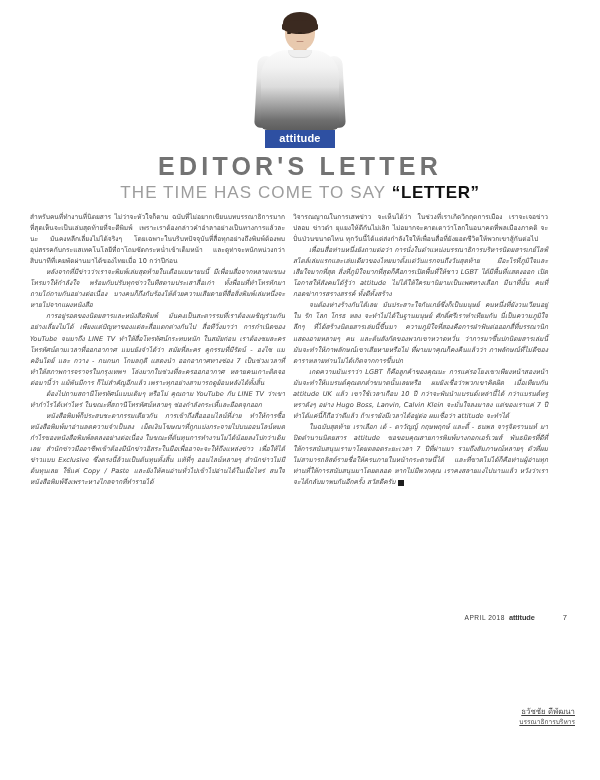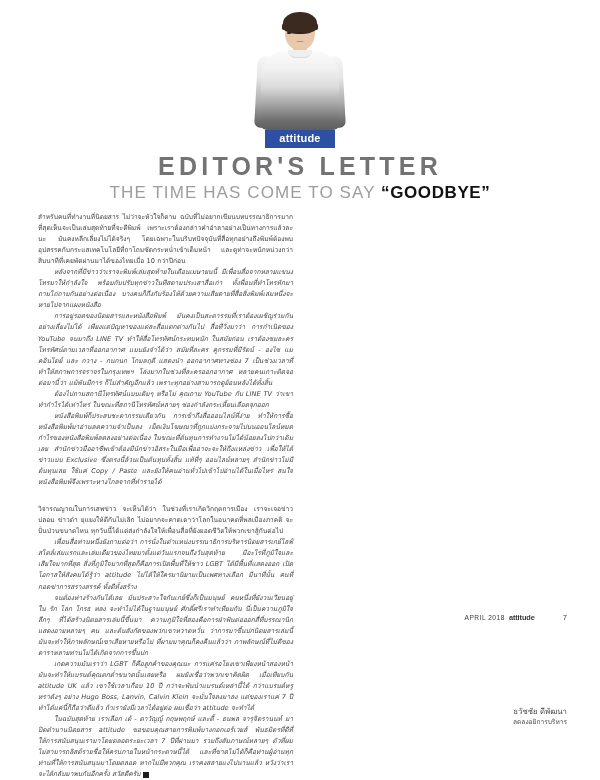--- a/index.html
+++ b/index.html
@@ -114,25 +114,24 @@
   }
   .subhead .bold {
     color:#111111;
     font-weight:bold;
     letter-spacing:0.6px;
   }
 
   
   .columns {
     position:absolute;
-    left:38px; top:212px;
+    left:30px; top:212px;
     width:534px;
     display:flex;
-    gap:16px;
-    flex-direction:column;
+    gap:8px;
   }
   .col { width:255px; }
 
   .para {
     font-family:"DejaVu Sans","Liberation Sans",sans-serif;
     font-size:6.6px;
     line-height:11.05px;
     color:#3d3d3d;
     text-align:justify;
     text-indent:0;
@@ -152,24 +151,25 @@
     text-align:center;
     font-weight:bold;
     font-family:"Liberation Sans",sans-serif;
     margin-left:3px;
     vertical-align:-1px;
   }
 
   
   .signature {
     position:absolute;
-    right:33px; top:706px;
+    right:25px; top:706px;
     text-align:right;
     font-family:"DejaVu Sans","Liberation Sans",sans-serif;
     color:#3d3d3d;
+    text-decoration:underline;
   }
   .sig-name { font-size:7.8px; line-height:11px; }
   .sig-role { font-size:6.6px; line-height:10px; color:#4a4a4a; }
 
   
   .footer {
     position:absolute;
     right:33px; bottom:14px;
     display:flex; align-items:baseline; gap:0;
     font-family:"Liberation Sans",sans-serif;
@@ -199,44 +199,44 @@
     </div>
   </div>
 
   <div class="badge-row">
     <span class="badge">attitude</span>
   </div>
 
   <h1 class="headline">EDITOR'S LETTER</h1>
 
   <div class="subhead">
-    <span>THE TIME HAS COME TO SAY </span><span class="bold">“GOODBYE”</span>
+    <span>THE TIME HAS COME TO SAY </span><span class="bold">“LETTER”</span>
   </div>
 
   <div class="columns">
     <div class="col">
       <p class="para">สำหรับคนที่ทำงานที่นิตยสาร ไม่ว่าจะหัวใจก็ตาม ฉบับที่ไม่อยากเขียนบทบรรณาธิการมากที่สุดเห็นจะเป็นเล่มสุดท้ายที่จะตีพิมพ์ เพราะเราต้องกล่าวคำอำลาอย่างเป็นทางการแล้วละนะ มันคงหลีกเลี่ยงไม่ได้จริงๆ โดยเฉพาะในบริบทปัจจุบันที่สื่อทุกอย่างถึงพิมพ์ต้องพบอุปสรรคกับกระแสเทคโนโลยีที่ถาโถมซัดกระหน่ำเข้าเต็มหน้า และดูท่าจะหนักหน่วงกว่าสิบนาทีที่เคยพัดผ่านมาได้ของไทยเมื่อ 10 กว่าปีก่อน</p>
       <p class="para indent">หลังจากที่มีข่าวว่าเราจะพิมพ์เล่มสุดท้ายในเดือนเมษายนนี้ มีเพื่อนสื่อจากหลายแขนงโทรมาให้กำลังใจ พร้อมกับปรับทุกข่าวในทีสตามประเสาสื่อเก่า ทั้งพื่อนที่ทำโทรทักมาถามไถ่ถามกันอย่างต่อเนื่อง บางคนก็ถึงกับร้องไห้ด้วยความเสียดายที่สื่อสิ่งพิมพ์เล่มหนึ่งจะหายไปจากแผงหนังสือ</p>
       <p class="para indent">การอยู่รอดของนิตยสารและหนังสือพิมพ์ มันคงเป็นสะตารรมที่เราต้องเผชิญร่วมกันอย่างเลี่ยงไม่ได้ เพียงแต่ปัญหาของแต่ละสื่อแตกต่างกันไป สื่อทีวิ่งมาว่า การกำเนิดของ YouTube จนมาถึง LINE TV ทำให้สื่อโทรทัศน์กระทบหนัก ในสมัยก่อน เราต้องชมละครโทรทัศน์ตามเวลาที่ออกอากาศ แมบยังจำได้ว่า สมัยที่ละคร คูกรรมที่มีรัตน์ - องไซ แมคอินไตย์ และ กวาง - กนกนก โกมลฤดี แสดงนำ ออกอากาศทางช่อง 7 เป็นช่วงเวลาที่ทำให้สภาพการจราจรในกรุงเทพฯ โล่งมากในช่วงที่ละครออกอากาศ หลายคนเกาะติดจอ ต่อมานี้ว่า แม้พันมีการ ก็ไม่สำคัญอีกแล้ว เพราะทุกอย่างสามารถดูย้อนหลังได้ทั้งสิ้น</p>
-      <p class="para indent">ต้องไปถามสถานีโทรทัศน์แบบเดิมๆ หรือไม่ คุณถาม YouTube กับ LINE TV ว่าเขาทำกำไรได้เท่าไหร่ ในขณะที่สถานีโทรทัศน์หลายๆ ช่องกำลังกระเหี้ยนเลือดจุกออก</p>
+      <p class="para indent">ต้องไปถามสถานีโทรทัศน์แบบเดิมๆ หรือไม่ คุณถาม YouTube กับ LINE TV ว่าเขาทำกำไรได้เท่าไหร่ ในขณะที่สถานีโทรทัศน์หลายๆ ช่องกำลังกระเหี้และยือดจุกออก</p>
       <p class="para indent">หนังสือพิมพ์ก็ประสบชะตากรรมเดียวกัน การเข้าถึงสื่อออนไลน์ที่ง่าย ทำให้การซื้อหนังสือพิมพ์มาอ่านลดความจำเป็นลง เม็ดเงินโฆษณาที่ถูกแบ่งกระจายไปบนออนไลน์หมด กำไรของหนังสือพิมพ์ลดลงอย่างต่อเนื่อง ในขณะที่ต้นทุนการทำงานไม่ได้น้อยลงไปกว่าเดิมเลย สำนักข่าวมืออาชีพเข้าต้องมีนักข่าวอิสระในมือเพื่ออาจะจะให้ถึงแหล่งข่าว เพื่อให้ได้ข่าวแบบ Exclusive ซึ่งตรงนี้ล้วนเป็นต้นทุนทั้งสิ้น แท้ที่ๆ ออนไลน์หลายๆ สำนักข่าวไม่มีต้นทุนเลย ใช้แค่ Copy / Paste และยังให้คนอ่านทั่วไปเข้าไปอ่านได้ในเมื่อไหร่ สนใจ หนังสือพิมพ์จึงเพราะหางไกลจากที่ทำรายได้</p>
     </div>
 
     <div class="col">
       <p class="para">วิจารณญาณในการเสพข่าว จะเห็นได้ว่า ในช่วงที่เราเกิดวิกฤตการเมือง เราจะเจอข่าวปลอม ข่าวดำ ยุแยงให้ตีกันไม่เลิก ไม่อยากจะคาดเดาว่าโลกในอนาคตที่พลเมืองภาคติ จะปั่นป่วนขนาดไหน ทุกวันนี้ได้แต่ส่งกำลังใจให้เพื่อนสื่อที่ยังยอดชีวิตให้พวกเขาสู้กันต่อไป</p>
       <p class="para indent">เพื่อนสื่อท่านหนึ่งยังถามต่อว่า การนั่งในตำแหน่งบรรณาธิการบริหารนิตยสารเกย์ไลฟ์สไตล์เล่มแรกและเล่มเดียวของไทยมาตั้งแต่วันแรกจนถึงวันสุดท้าย มีอะไรที่ภูมิใจและเสียใจมากที่สุด สิ่งที่ภูมิใจมากที่สุดก็คือการเปิดพื้นที่ให้ชาว LGBT ได้มีพื้นที่แสดงออก เปิดโอกาสให้สังคมได้รู้ว่า attitude ไม่ได้ให้ใครมานิยามเป็นเพศทางเลือก มีนาที่นั้น คนที่กอดฆ่าการสรางสรรค์ ทั้งตีทั้งสร้าง</p>
       <p class="para indent">จนต้องห่างร้างกันได้เลย มันประสาะใจกันเกย์ซึ่งก็เป็นมนุษย์ คนหนึ่งที่ยังวนเวียนอยู่ใน รัก โลก โกรธ หลง จะทำไม่ได้ในฐานมนุษย์ ศักดิ์ศรีเราทำเทียมกัน นี่เป็นความภูมิใจลึกๆ ที่ได้สร้างนิตยสารเล่มนี้ขึ้นมา ความภูมิใจที่สองคือการฝ่าฟันต่อออกสื่ที่บรรณานิกแสดงอายหลายๆ คน และต้นสังกัดของพวกเขาหวาดหวั่น ว่าการมาขึ้นปกนิตยสารเล่มนี้ มันจะทำให้ภาพลักษณ์เขาเสียหายหรือไม่ ที่ผามมาคุณก็คงคืนแล้วว่า ภาพลักษณ์ที่ไม่ดีของดาราหลายท่านไม่ได้เกิดจากการขึ้นปก</p>
       <p class="para indent">เกดความมันเราว่า LGBT ก็คือลูกค้าของคุณนะ การแค่รอโยงเขาเพียงหน้าสองหน้ามันจะทำให้แบรนด์คุณตกต่ำขนาดนั้นเลยหรือ ผมยังเชื่อว่าพวกเขาคิดผิด เมื่อเทียบกัน attitude UK แล้ว เขาใช้เวลาเกือบ 10 ปี กว่าจะพันนำแบรนด์เหล่านี้ได้ กว่าแบรนด์หรูหราดังๆ อย่าง Hugo Boss, Lanvin, Calvin Klein จะมั่นใจลงมาลง แต่ของเราแค่ 7 ปี ทำได้แค่นี้ก็ถือว่าดีแล้ว ถ้าเรายังมีเวลาได้อยู่ต่อ ผมเชื่อว่า attitude จะทำได้</p>
       <p class="para indent"><span>ในฉบับสุดท้าย เราเลือก เต้ - ดาวัญญ์ กฤษพฤกษ์ และตี้ - ธนพล จารุจิตรานนท์ มาปิดตำนานนิตยสาร attitude ขอขอบคุณสายการพิมพ์บางกอกเอร์เวยส์ พันธมิตรที่ดีที่ให้การสนับสนุนเรามาโดยตลอดระยะเวลา 7 ปีที่ผ่านมา รวมถึงสัมภาษณ์หลายๆ ตัวที่ผมไม่สามารถลิสต์รายชื่อให้ครบภายในหน้ากระดาษนี้ได้ และที่ขาดไม่ได้ก็คือท่านผู้อ่านทุกท่านที่ให้การสนับสนุนมาโดยตลอด หากไม่มีพวกคุณ เราคงสลายแงไปนานแล้ว หวังว่าเราจะได้กลับมาพบกันอีกครั้ง สวัสดีครับ</span><span class="endmark">a</span></p>
     </div>
   </div>
 
   <div class="signature">
     <div class="sig-name">ธวัชชัย ดีพัฒนา</div>
-    <div class="sig-role">ลดลงอยิการบริหาร</div>
+    <div class="sig-role">บรรณาธิการบริหาร</div>
   </div>
 
   <div class="footer">
     <span class="foot-date">APRIL 2018</span>
     <span class="foot-brand">attitude</span>
     <span class="foot-page">7</span>
   </div>
 
 </div>
 

